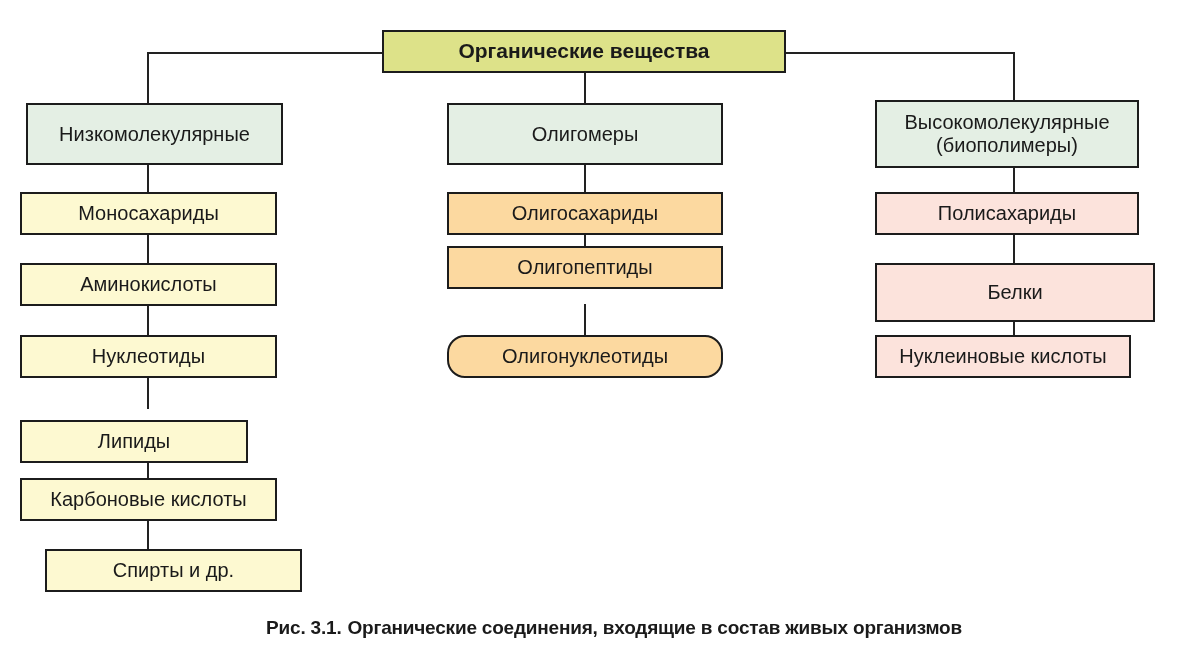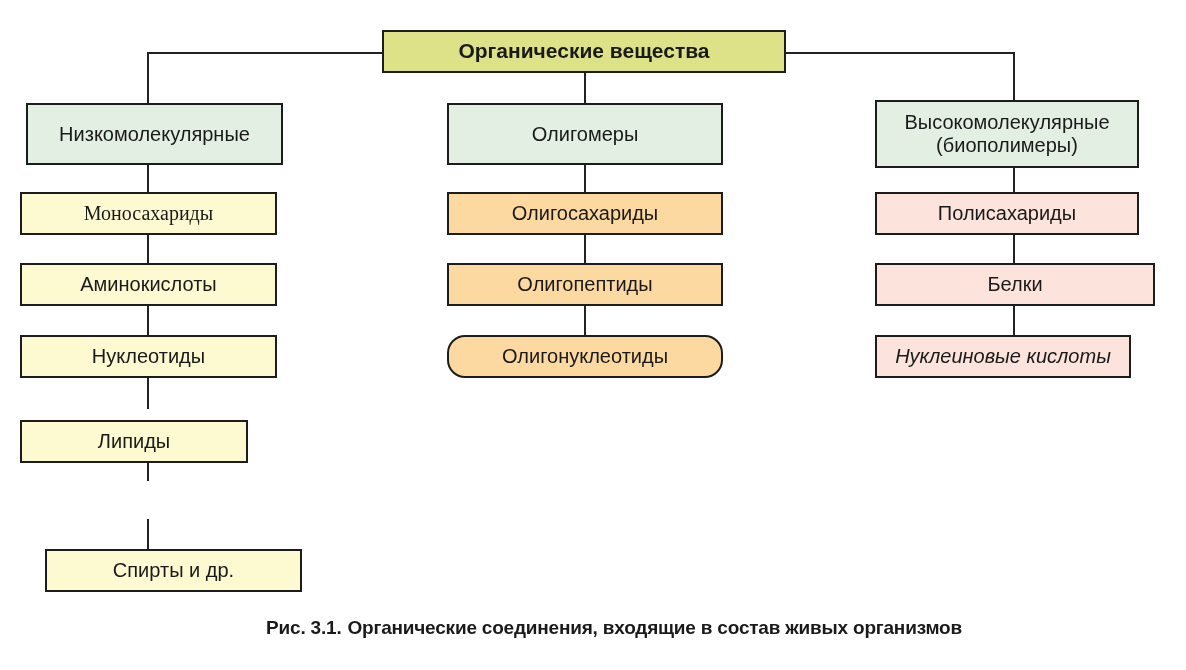--- a/index.html
+++ b/index.html
@@ -83,33 +83,34 @@
   <div class="connector" style="left:584px; top:233px; width:2px; height:33px;"></div>
   <div class="connector" style="left:584px; top:304px; width:2px; height:34px;"></div>
 
   <div class="connector" style="left:1013px; top:166px; width:2px; height:29px;"></div>
   <div class="connector" style="left:1013px; top:233px; width:2px; height:33px;"></div>
   <div class="connector" style="left:1013px; top:304px; width:2px; height:34px;"></div>
 
   <div class="box root" style="left:382px; top:30px; width:404px; height:43px;">Органические вещества</div>
 
   <div class="box group" style="left:20px; top:103px; width:257px; height:62px;margin-left:6px;">Низкомолекулярные</div>
-  <div class="box low" style="left:20px; top:192px; width:257px; height:43px;font-family:Liberation Serif, serif;">Моносахариды</div>
+  <div class="box low" style="left:20px; top:192px; width:257px; height:43px;">Моносахариды</div>
   <div class="box low" style="left:20px; top:263px; width:257px; height:43px;">Аминокислоты</div>
   <div class="box low" style="left:20px; top:335px; width:257px; height:43px;">Нуклеотиды</div>
   <div class="box low" style="left:20px; top:420px; width:228px; height:43px;">Липиды</div>
+  <div class="box low" style="left:20px; top:478px; width:257px; height:43px;">Карбоновые кислоты</div>
   <div class="box low" style="left:20px; top:549px; width:257px; height:43px;margin-left:25px;">Спирты и др.</div>
 
   <div class="box group" style="left:447px; top:103px; width:276px; height:62px;">Олигомеры</div>
   <div class="box oligo" style="left:447px; top:192px; width:276px; height:43px;">Олигосахариды</div>
-  <div class="box oligo" style="left:447px; top:263px; width:276px; height:43px;">Олигопептиды</div>
+  <div class="box oligo" style="left:447px; top:246px; width:276px; height:43px;">Олигопептиды</div>
   <div class="box oligo" style="left:447px; top:335px; width:276px; height:43px;border-radius:18px;">Олигонуклеотиды</div>
 
   <div class="box group" style="left:875px; top:100px; width:264px; height:68px;">Высокомолекулярные (биополимеры)</div>
   <div class="box poly" style="left:875px; top:192px; width:264px; height:43px;">Полисахариды</div>
-  <div class="box poly" style="left:875px; top:263px; width:280px; height:43px;">Белки</div>
-  <div class="box poly" style="left:875px; top:335px; width:256px; height:43px;font-style:italic;">Нуклеиновые кислоты</div>
+  <div class="box poly" style="left:875px; top:263px; width:280px; height:59px;">Белки</div>
+  <div class="box poly" style="left:875px; top:335px; width:256px; height:43px;">Нуклеиновые кислоты</div>
 
   <div class="caption">
     <span class="cap-label">Рис. 3.1.</span><span>Органические соединения, входящие в состав живых организмов</span>
   </div>
 
 </div>
 
 </body></html>

